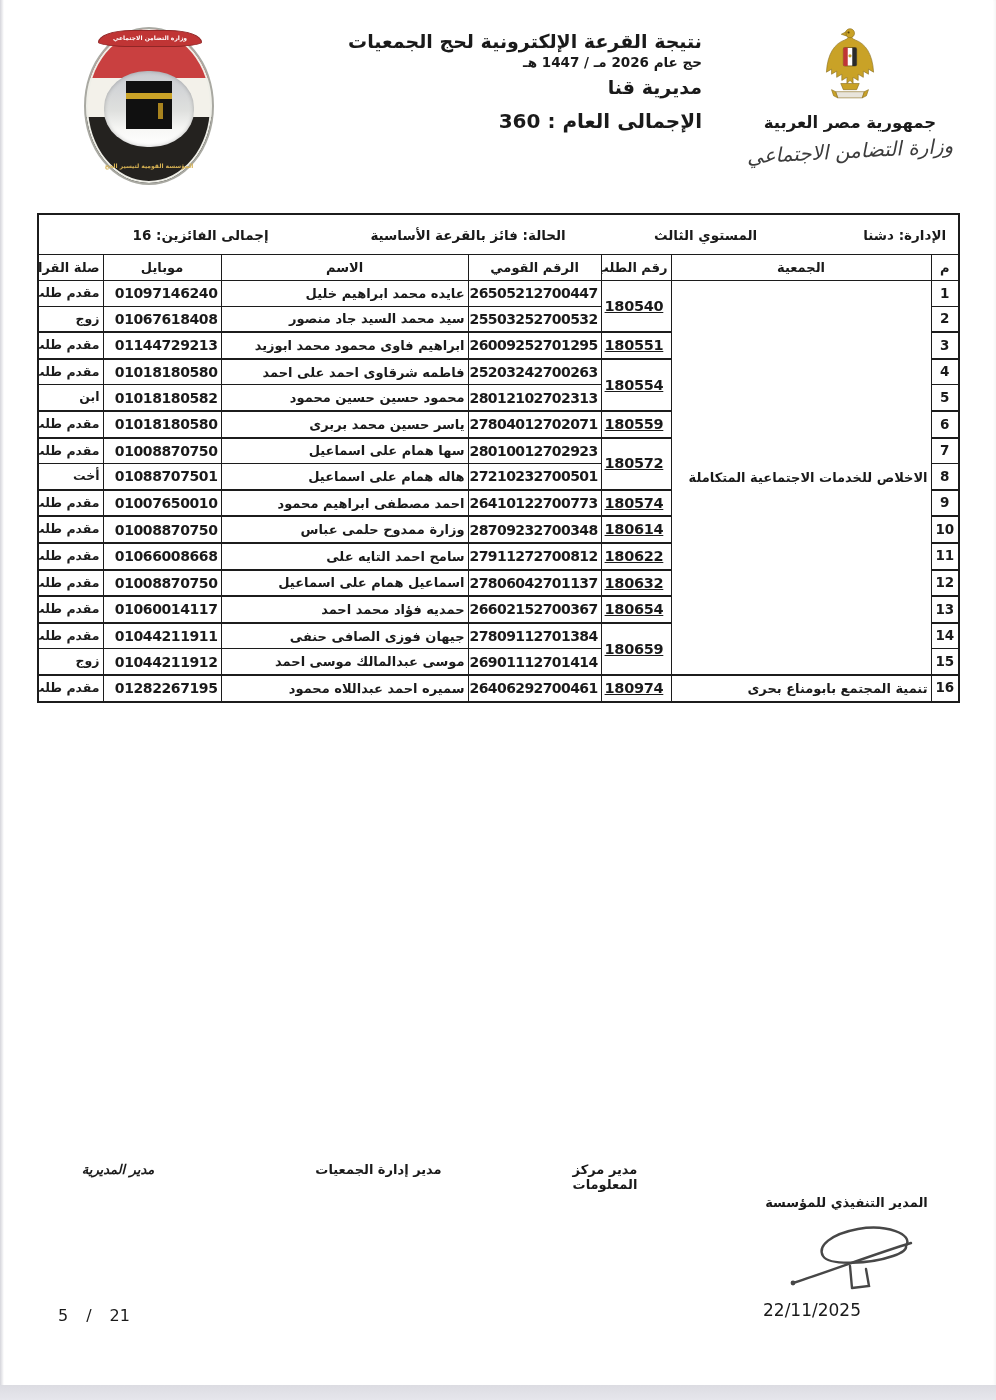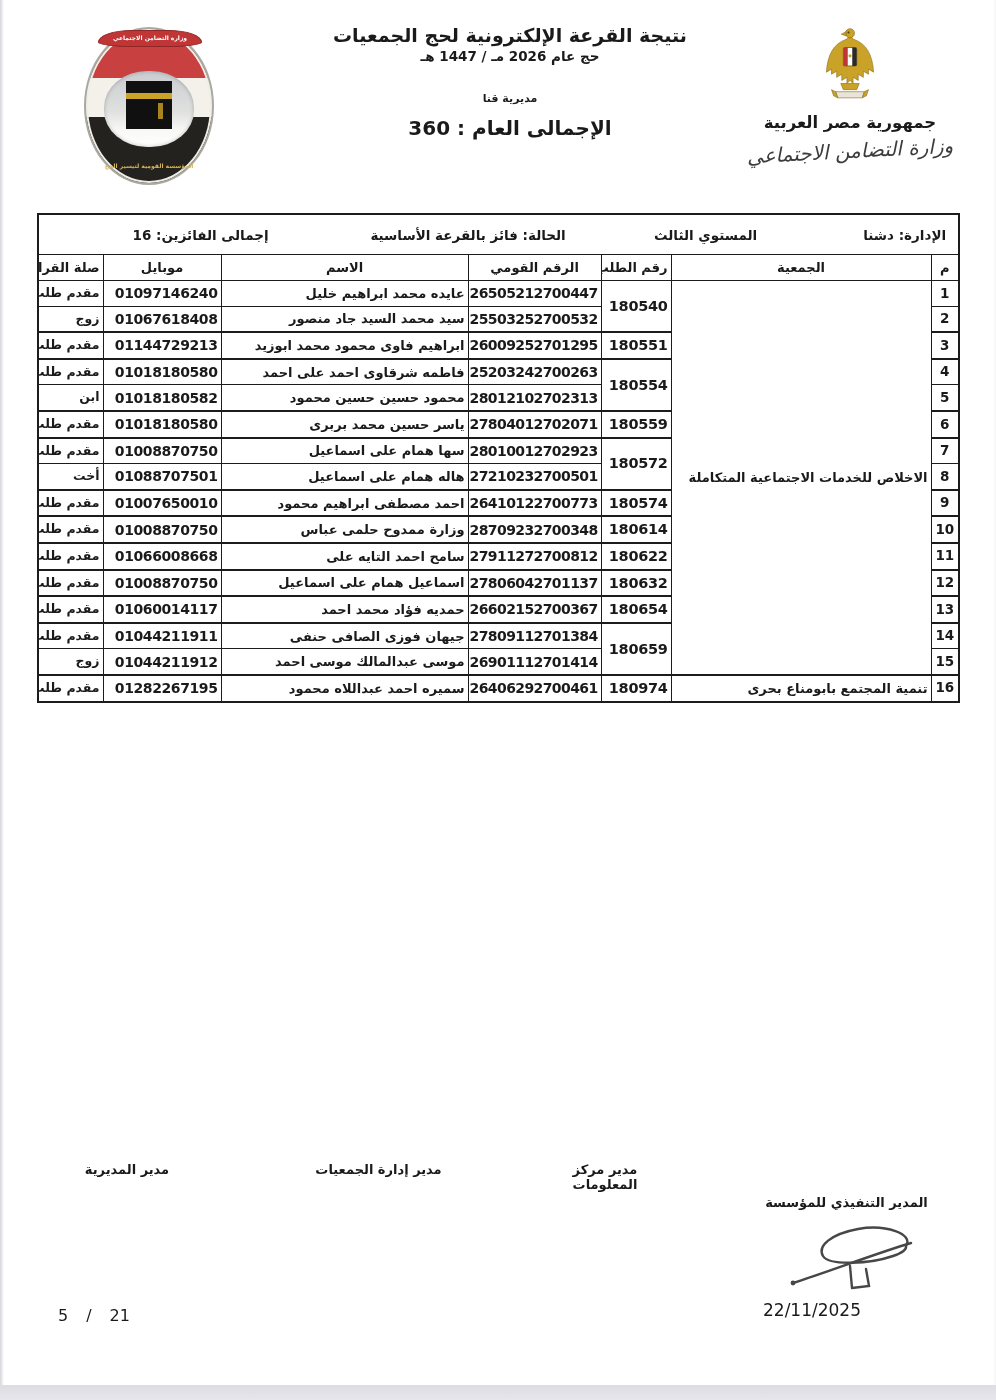--- a/index.html
+++ b/index.html
@@ -4,24 +4,24 @@
 <style>
   html,body{margin:0;padding:0;background:#e8e8ec;}
   #page{position:relative;width:996px;height:1400px;margin:0 auto;background:#ffffff;
         font-family:"DejaVu Sans",sans-serif;color:#1a1a1a;overflow:hidden;
         box-shadow:inset 0 -2px 4px rgba(0,0,0,.08);}
   .sheet{position:absolute;left:4px;top:0;right:3px;bottom:15px;background:#fff;border-radius:0 0 6px 6px;}
   .scan-strip{position:absolute;left:0;right:0;bottom:0;height:15px;background:linear-gradient(180deg,#dcdce2,#e6e6ec);}
   .scan-left{position:absolute;left:0;top:0;bottom:15px;width:4px;background:linear-gradient(90deg,#d5d5db,#ffffff);}
 
   
-  .title-block{position:absolute;top:24px;left:318px;width:384px;text-align:center;direction:rtl;}
+  .title-block{position:absolute;top:30px;left:318px;width:384px;text-align:right;direction:rtl;}
   .t1{font-size:19px;font-weight:bold;line-height:1.25;}
   .t2{font-size:13.5px;font-weight:bold;}
-  .t3{font-size:11px;font-weight:bold;margin-top:28px;}
+  .t3{font-size:19px;font-weight:bold;margin-top:6px;}
   .t4{font-size:20px;font-weight:bold;margin-top:11px;}
 
   .gov-block{position:absolute;top:24px;right:26px;width:240px;text-align:center;direction:rtl;}
   .eagle{display:block;margin:0 auto;}
   .republic{font-size:16.5px;font-weight:bold;margin-top:9px;letter-spacing:-.5px;}
   .ministry-script{font-size:20px;font-style:italic;font-weight:500;color:#3c3c3c;
                    margin-top:7px;transform:rotate(-3deg);letter-spacing:-1px;}
 
   
   .org-logo{position:absolute;left:84px;top:27px;width:130px;height:158px;}
@@ -49,21 +49,21 @@
   th.info-row{height:39px;border:1px solid #1c1c1c;font-size:13.5px;padding:0;}
   .info-flex{display:flex;direction:rtl;align-items:center;height:100%;}
   .info-flex .i-admin{width:168px;text-align:right;padding-right:9px;}
   .info-flex .i-level{width:145px;}
   .info-flex .i-status{width:330px;text-align:center;}
   .info-flex .i-winners{width:205px;text-align:center;}
   tr.colheads th{height:25px;font-size:13px;}
   tbody td{height:24.6px;font-size:13px;line-height:1;}
   td.c-no{text-align:center;font-size:13.5px;}
   td.c-assoc{padding-right:4px;}
-  td.c-req{text-align:right;font-size:14.5px;letter-spacing:-.3px;}
+  td.c-req{text-align:left;font-size:14.5px;letter-spacing:-.3px;text-decoration:underline;}
   td.c-nid{text-align:right;font-size:14px;letter-spacing:-.6px;padding:0 2px;}
   td.c-name{text-align:right;padding-right:5px;}
   td.c-mobile{text-align:right;font-size:14px;letter-spacing:-.4px;padding:0 2px;}
   td.c-rel{text-align:right;font-size:12.5px;padding-right:4px;}
   .gb{border-bottom-width:2px !important;}
 
   
   .sig{position:absolute;font-size:13px;font-weight:bold;direction:rtl;text-align:center;}
   .sig-scribble{position:absolute;left:788px;top:1222px;}
   .date-txt{position:absolute;left:763px;top:1300px;font-size:17px;direction:ltr;}
@@ -277,21 +277,21 @@
           <td class="c-nid gb">26406292700461</td>
           <td class="c-name gb">سميره احمد عبداللاه محمود</td>
           <td class="c-mobile gb">01282267195</td>
           <td class="c-rel gb">مقدم طلب</td>
         </tr>
       </tbody>
   </table>
 
   <div class="sig" style="left:545px;top:1162px;width:120px;">مدير مركز المعلومات</div>
   <div class="sig" style="left:311px;top:1162px;width:135px;">مدير إدارة الجمعيات</div>
-  <div class="sig" style="left:77px;top:1162px;width:100px;">مدير المديرية</div>
+  <div class="sig" style="left:68px;top:1162px;width:100px;font-style:italic;">مدير المديرية</div>
   <div class="sig" style="left:764px;top:1195px;width:165px;">المدير التنفيذي للمؤسسة</div>
 
   <svg class="sig-scribble" width="132" height="74" viewBox="0 0 132 74">
     <g fill="none" stroke="#474747" stroke-width="2.4" stroke-linecap="round">
       <path d="M5 61 C 34 52 92 30 123 21"></path>
       <path d="M118 24 C 126 12 98 2 70 7 C 43 12 29 24 35 34 C 41 44 82 42 105 34 C 114 31 119 28 118 24"></path>
       <path d="M62 44 L 64 66 M 64 66 L 81 64 L 78 47"></path>
     </g>
     <circle cx="5" cy="61" r="2.4" fill="#474747"></circle>
   </svg>

